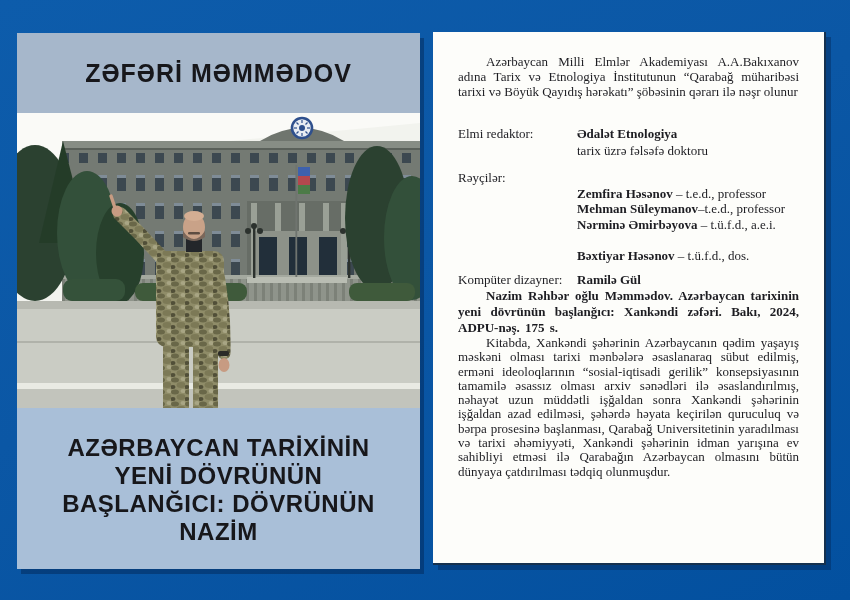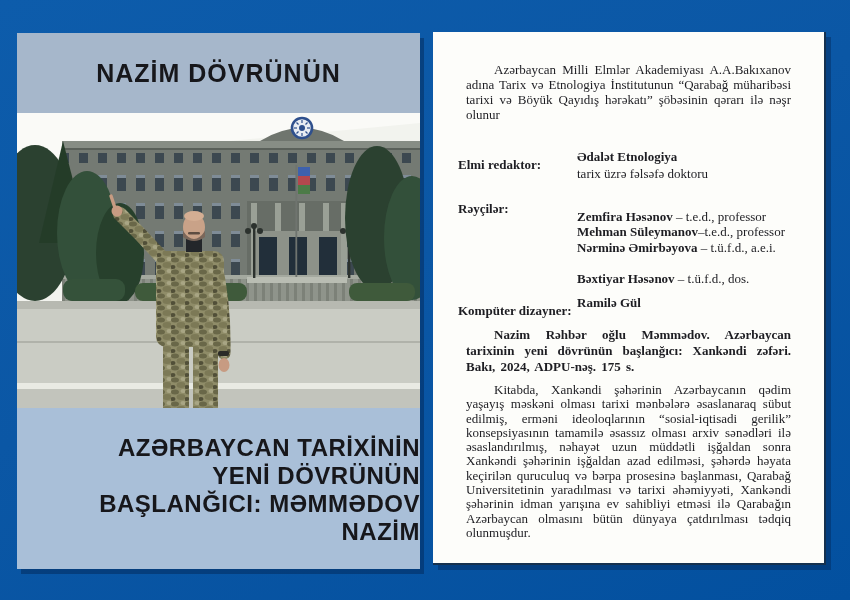--- a/index.html
+++ b/index.html
@@ -18,53 +18,53 @@
     position:absolute;top:0;left:0;width:100%;height:80px;
     display:flex;align-items:center;justify-content:center;
     font-family:"Liberation Sans","DejaVu Sans",sans-serif;
     font-weight:bold;font-size:25px;letter-spacing:1px;color:#17171b;
   }
   .cover-photo{position:absolute;top:80px;left:0;width:403px;height:295px;overflow:hidden;}
   .cover-photo svg{display:block;}
   .cover-title{
     position:absolute;top:375px;left:0;width:100%;height:161px;
     background:#a9bfd8;
-    display:flex;flex-direction:column;align-items:flex-end;justify-content:flex-start;
+    display:flex;flex-direction:column;align-items:center;justify-content:flex-start;
     padding-top:26px;box-sizing:border-box;
     font-family:"Liberation Sans","DejaVu Sans",sans-serif;
     font-weight:bold;font-size:24px;line-height:28px;letter-spacing:.5px;color:#17171b;
     text-align:center;
   }
   
   .page{
     position:absolute;left:433px;top:32px;width:393px;height:533px;
     background:#fdfdfa;box-sizing:border-box;
     padding:22px 25px 0 25px;
     color:#1d1d22;
     font-size:13px;line-height:15px;
     border-right:2px solid #15314f;border-bottom:2px solid #15314f;
     box-shadow:5px 5px 0 rgba(3,35,80,.4);
   }
-  .page p{margin:8px;}
+  .page p{margin:0;}
   .indent{text-indent:28px;text-align:justify;}
   .row{display:flex;}
-  .row .lbl{width:119px;flex:none;font-weight:bold;margin-top:8px;}
+  .row .lbl{width:119px;flex:none;font-weight:normal;}
   .bold{font-weight:bold;}
   .block-editor{margin-top:26px;line-height:17px;}
   .block-reviewers{margin-top:11px;line-height:15.5px;}
   .block-designer{margin-top:8px;line-height:17px;}
   .citation{margin-top:24px;font-weight:bold;line-height:16px;word-spacing:2px;}
   .abstract{margin-top:10px;line-height:14.3px;}
 </style>
 </head>
 <body>
 
 <div class="cover">
 
-  <div class="cover-author">NAZİM DÖVRÜNÜN</div>
+  <div class="cover-author">ZƏFƏRİ MƏMMƏDOV</div>
 
   <div class="cover-photo">
     <svg width="403" height="295" viewBox="0 0 403 295">
       <defs>
         <pattern id="win" width="19" height="28" patternUnits="userSpaceOnUse">
           <rect width="19" height="28" fill="#747a73"></rect>
           <rect x="5" y="6" width="9" height="16" fill="#3c4850"></rect>
           <rect x="5" y="6" width="9" height="3" fill="#7f8c97"></rect>
         </pattern>
         <pattern id="camo" width="14" height="12" patternUnits="userSpaceOnUse">
@@ -181,21 +181,21 @@
         <path d="M166,118 Q177,134 188,118 L188,124 Q177,132 166,124 Z" fill="#7b675a"></path>
         <rect x="171" y="119" width="12" height="2.6" rx="1.3" fill="#5e4d42"></rect>
         <ellipse cx="177" cy="103" rx="10" ry="5" fill="#d4ae93"></ellipse>
       </g>
     </svg>
   </div>
 
   <div class="cover-title">
     <span>AZƏRBAYCAN TARİXİNİN</span>
     <span>YENİ DÖVRÜNÜN</span>
-    <span>BAŞLANĞICI: MƏMMƏDOV</span>
+    <span>BAŞLANĞICI: DÖVRÜNÜN</span>
     <span>NAZİM</span>
   </div>
 </div>
 
 <div class="page">
 
   <p class="indent">Azərbaycan Milli Elmlər Akademiyası A.A.Bakıxanov adına Tarix və Etnologiya İnstitutunun “Qarabağ müharibəsi tarixi və Böyük Qayıdış hərəkatı” şöbəsinin qərarı ilə nəşr olunur</p>
 
   <div class="row block-editor">
     <span class="lbl">Elmi redaktor:</span>

